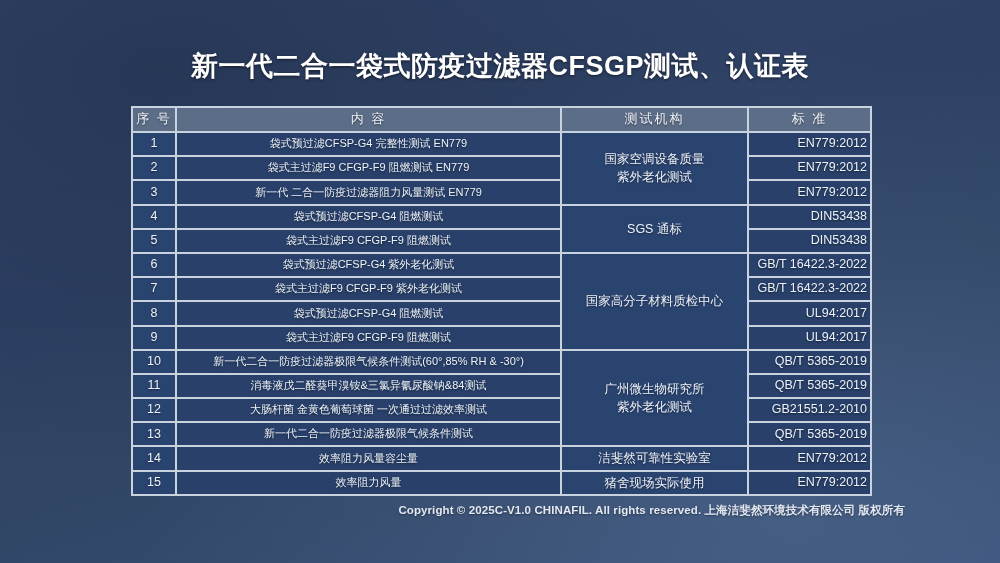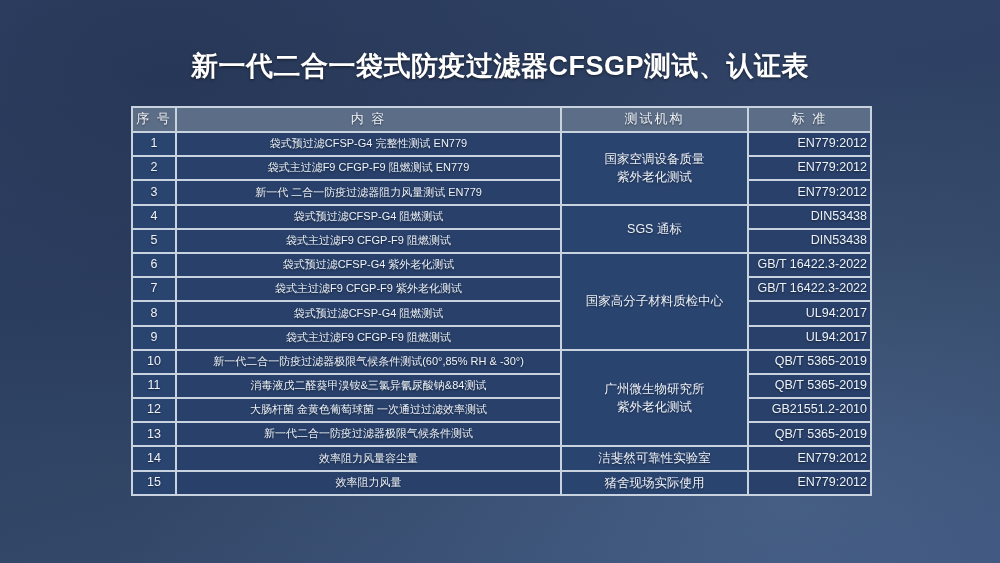--- a/index.html
+++ b/index.html
@@ -222,14 +222,15 @@
           <tr>
             <td class="idx">15</td>
             <td class="content">效率阻力风量</td>
             <td class="org" rowspan="1"><span>猪舍现场实际使用</span></td>
             <td class="std">EN779:2012</td>
           </tr>
         </tbody>
     </table>
   </div>
 
+  <div id="footer">Copyright © 2025C-V1.0 CHINAFIL.  All rights reserved. 上海洁斐然环境技术有限公司  版权所有</div>
 
 </div>
 
 </body></html>

